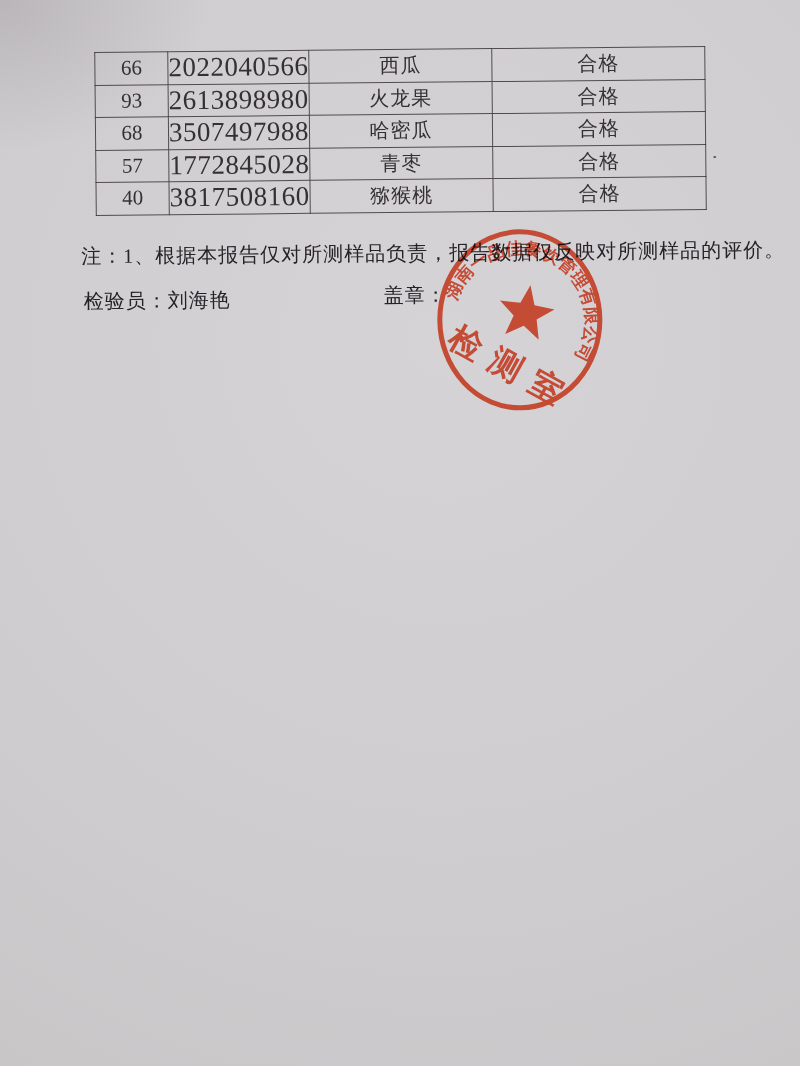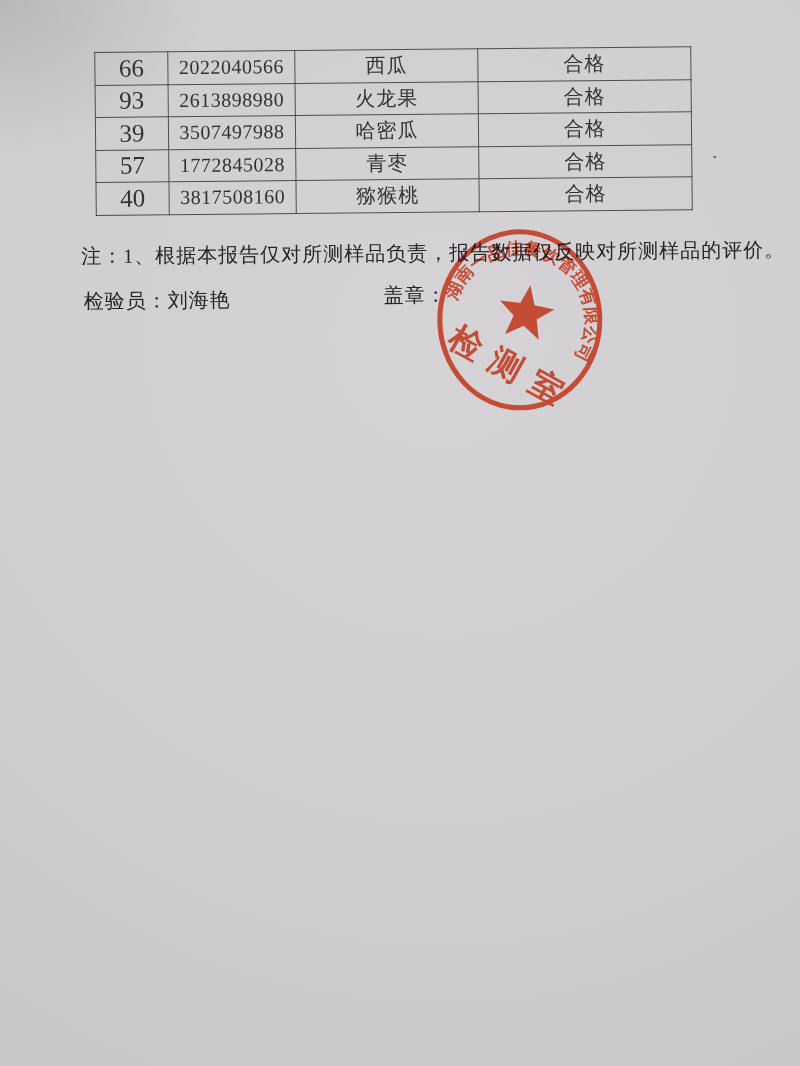--- a/index.html
+++ b/index.html
@@ -23,22 +23,22 @@
   table.results{
     position:absolute;left:95px;top:49px;
     border-collapse:collapse;table-layout:fixed;
   }
   table.results td{
     border:1.6px solid rgba(62,58,60,.88);
     height:31.5px;padding:0;
     text-align:center;vertical-align:middle;
     color:#343134;
   }
-  td.c-seq{width:72px;font-size:25px;}
-  td.c-code{width:126px;font-size:20px;letter-spacing:.5px;font-family:Liberation Serif, serif;}
+  td.c-seq{width:72px;font-size:21px;}
+  td.c-code{width:126px;font-size:27px;letter-spacing:.5px;font-family:Liberation Serif, serif;}
   td.c-name{width:182px;font-size:20px;letter-spacing:1px;}
   td.c-result{width:212px;font-size:20px;letter-spacing:1px;}
   .note{
     position:absolute;left:80px;top:241px;width:690px;
     font-size:20px;letter-spacing:1px;line-height:24px;
     color:#262327;white-space:nowrap;
   }
   .sig-line{position:absolute;left:82px;top:285px;font-size:20px;letter-spacing:1px;color:#262327;}
   .seal-line{position:absolute;left:382px;top:282px;font-size:20px;letter-spacing:1px;color:#262327;}
   .stamp{
@@ -65,21 +65,21 @@
           <td class="c-name">西瓜</td>
           <td class="c-result">合格</td>
         </tr>
         <tr>
           <td class="c-seq">93</td>
           <td class="c-code">2613898980</td>
           <td class="c-name">火龙果</td>
           <td class="c-result">合格</td>
         </tr>
         <tr>
-          <td class="c-seq">39</td>
+          <td class="c-seq">68</td>
           <td class="c-code">3507497988</td>
           <td class="c-name">哈密瓜</td>
           <td class="c-result">合格</td>
         </tr>
         <tr>
           <td class="c-seq">57</td>
           <td class="c-code">1772845028</td>
           <td class="c-name">青枣</td>
           <td class="c-result">合格</td>
         </tr>

